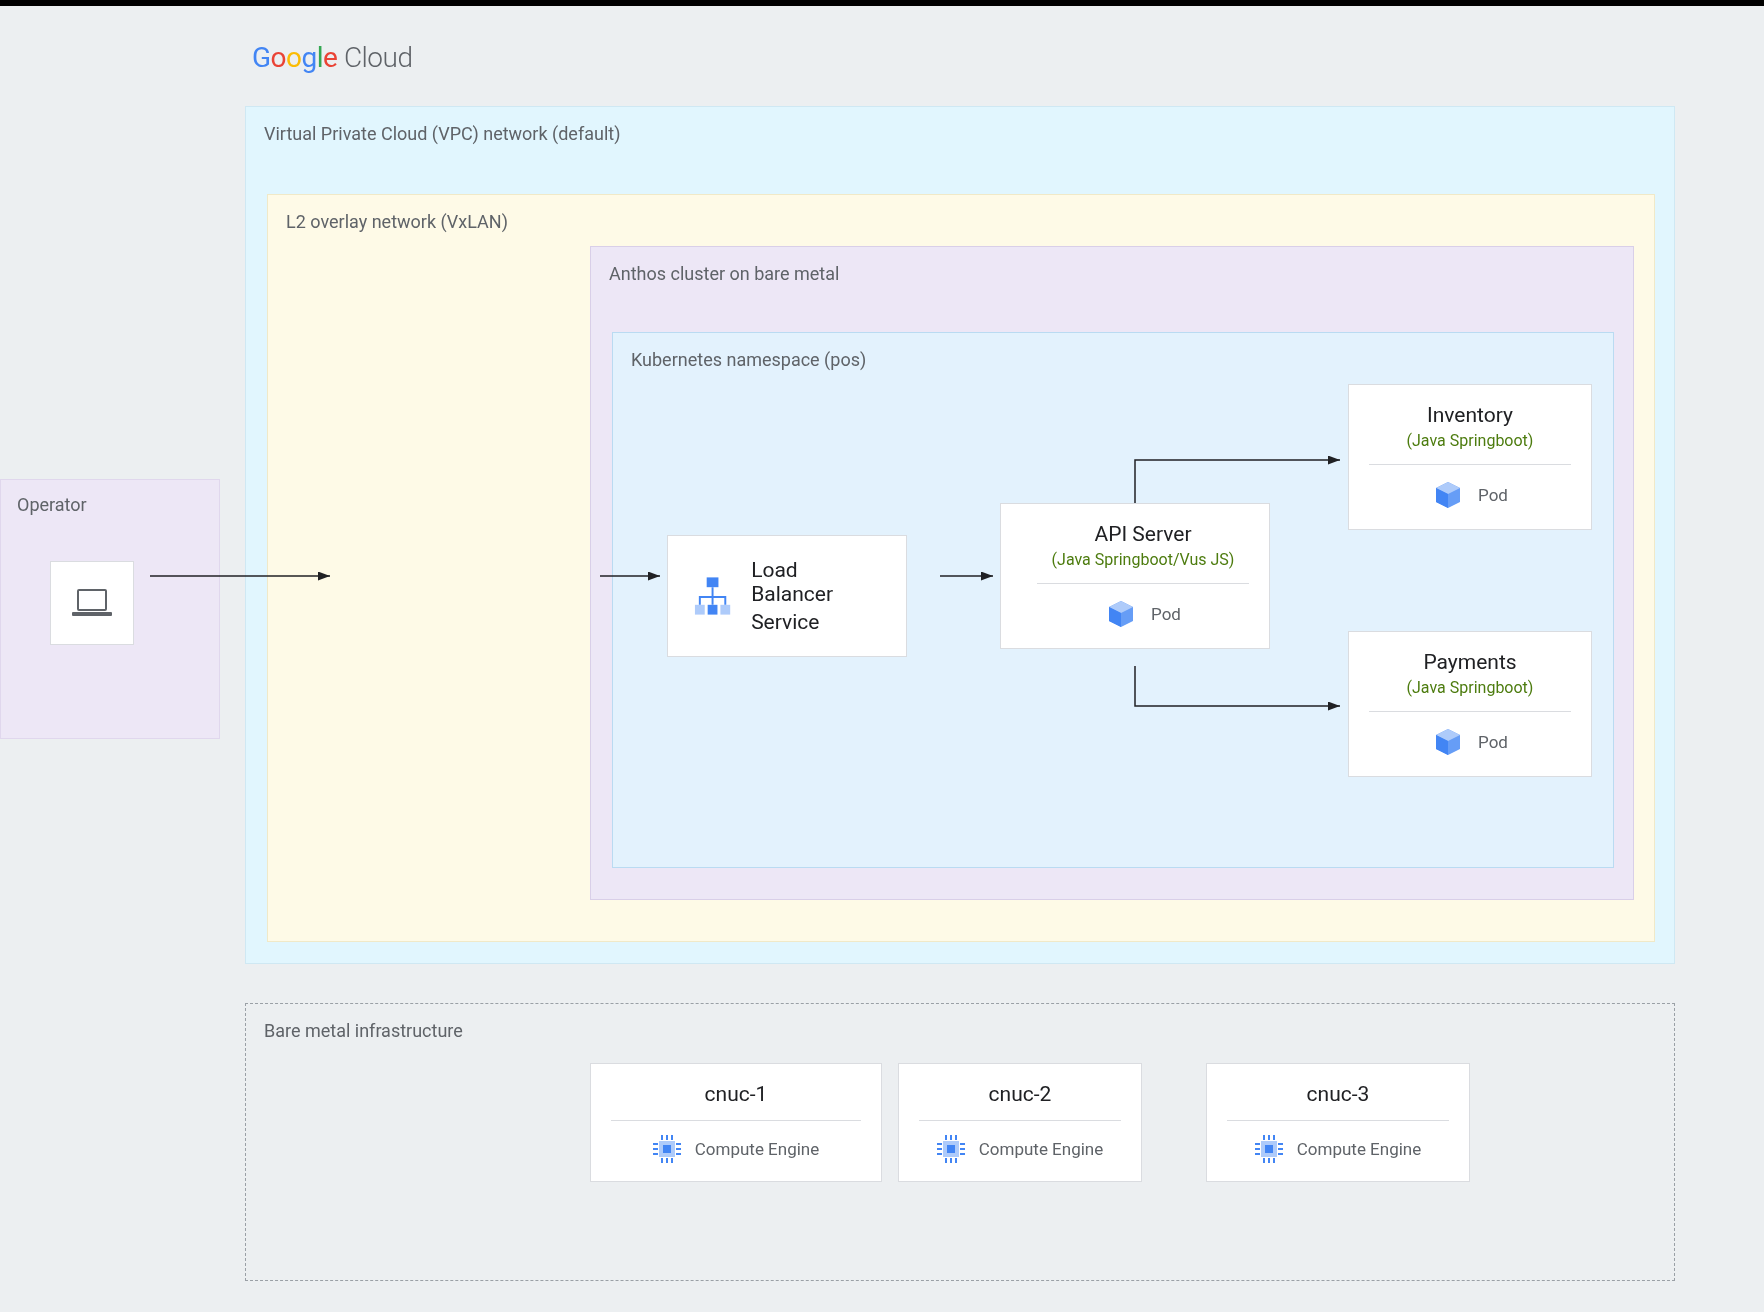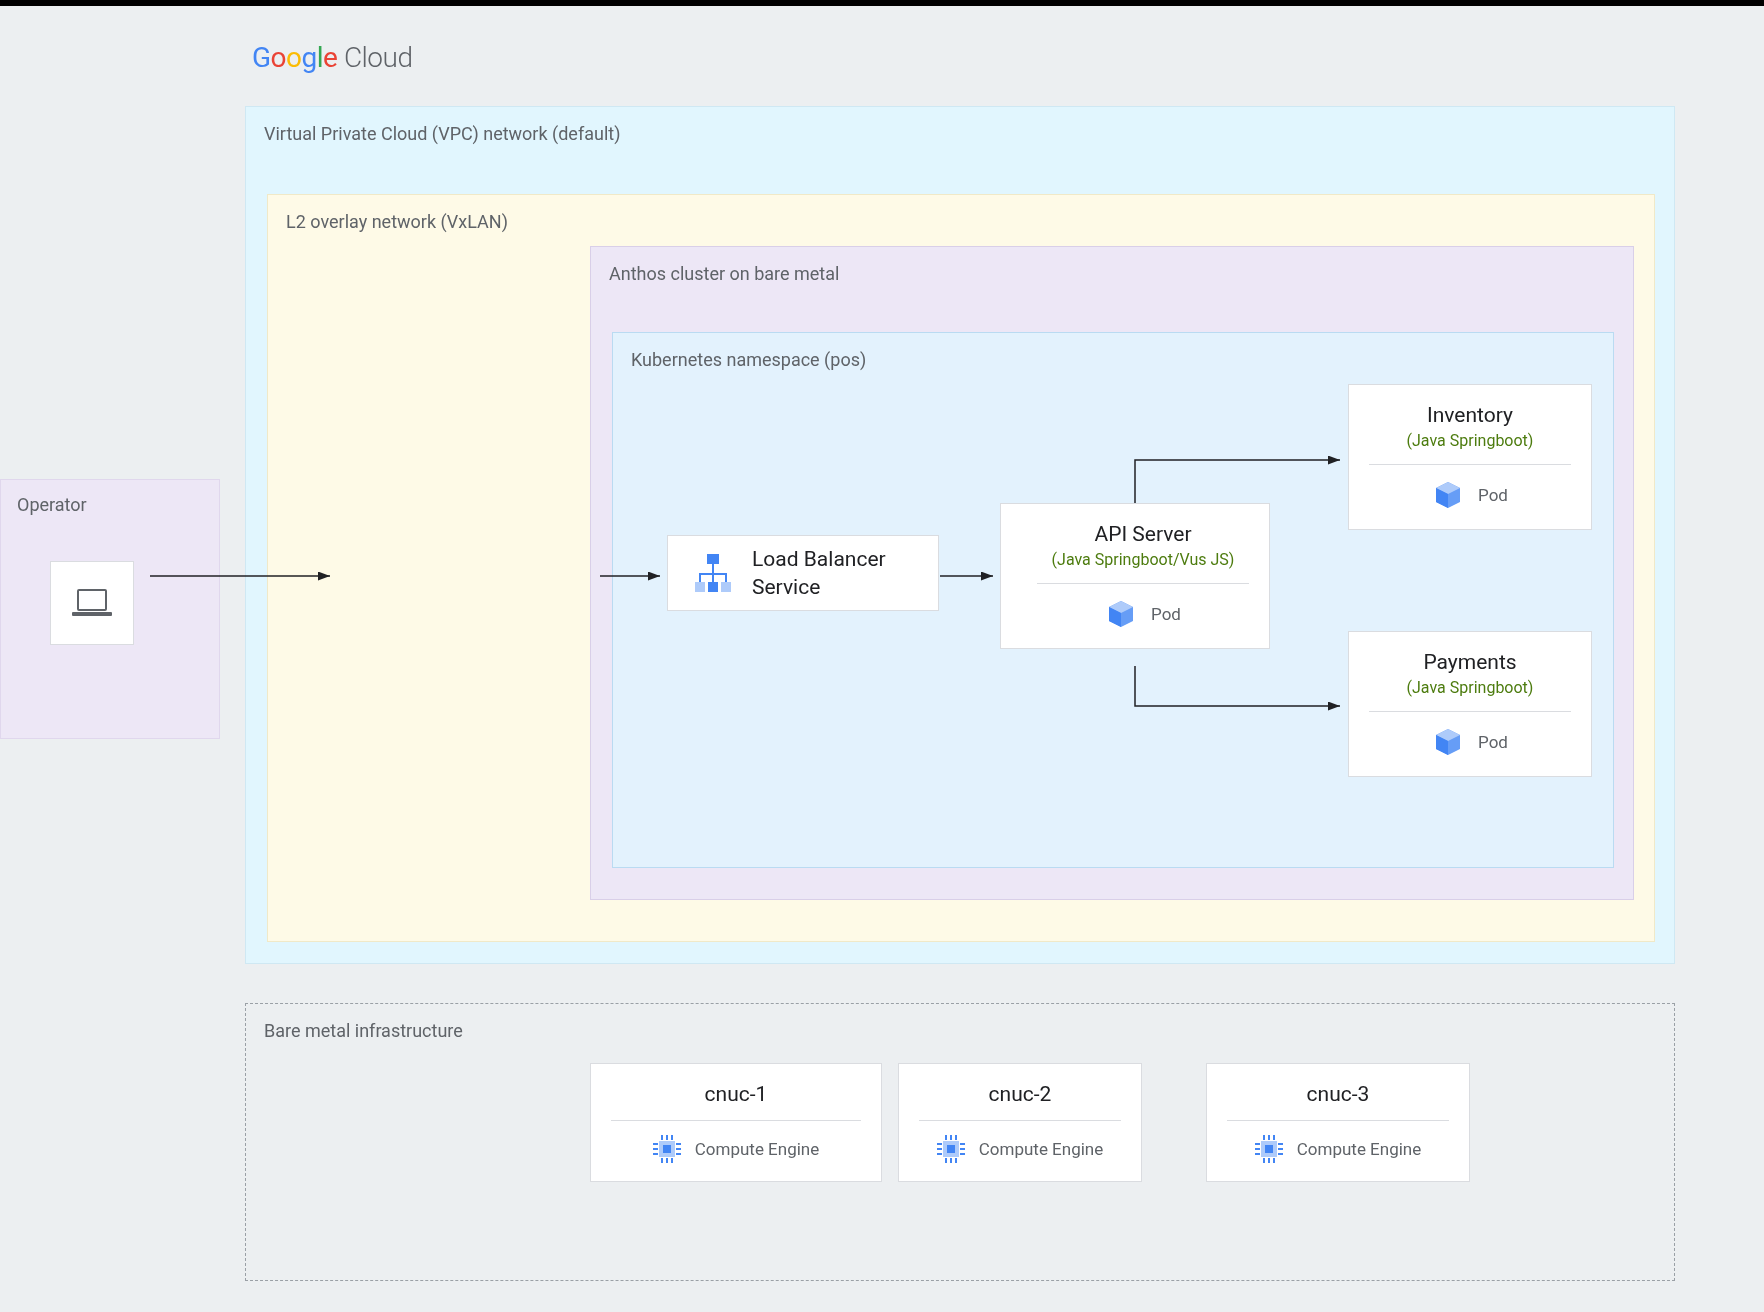--- a/index.html
+++ b/index.html
@@ -152,21 +152,21 @@
     <div class="label">Operator</div>
   </div>
   <div class="laptop-card">
     <svg class="laptop-icon" viewBox="0 0 40 30">
       <rect x="6" y="2" width="28" height="20" rx="1" fill="none" stroke="#5f6368" stroke-width="2"></rect>
       <rect x="0" y="24" width="40" height="4" rx="1" fill="#5f6368"></rect>
     </svg>
   </div>
 
 
-  <div class="card" style="left:667px; top:529px; width:272px; padding:11px 24px;">
+  <div class="card" style="left:667px; top:529px; width:240px; padding:22px 24px;">
     <div class="lb-row">
       <svg class="lb-icon" viewBox="0 0 42 42">
         <rect x="15" y="2" width="12" height="10" fill="#4285F4"></rect>
         <rect x="3" y="30" width="10" height="10" fill="#AECBFA"></rect>
         <rect x="16" y="30" width="10" height="10" fill="#4285F4"></rect>
         <rect x="29" y="30" width="10" height="10" fill="#AECBFA"></rect>
         <path d="M21 12 V22 M8 30 V22 H34 V30 M21 22 V30" stroke="#4285F4" stroke-width="2" fill="none"></path>
       </svg>
       <div class="lb-text">
         <div class="title">Load Balancer</div>

